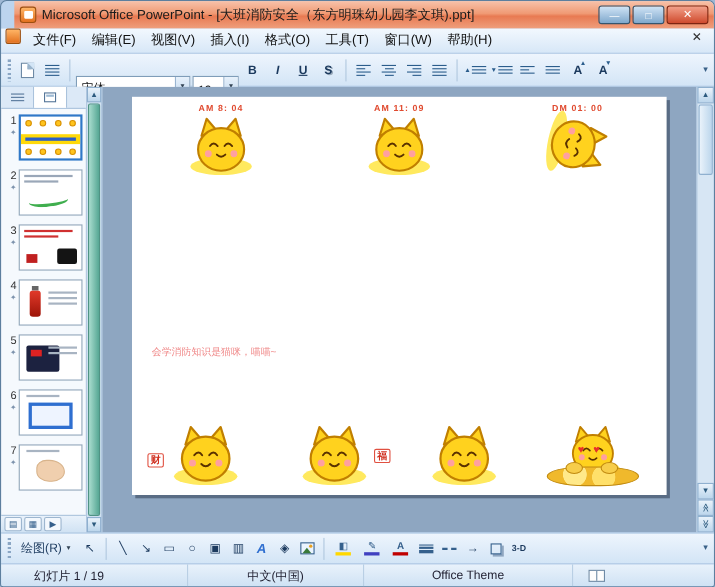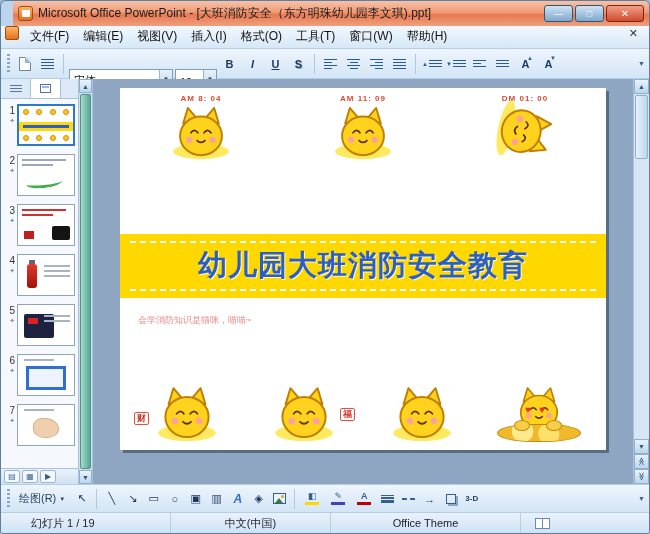--- a/index.html
+++ b/index.html
@@ -474,25 +474,20 @@
               </svg>
           </div>
           <div class="slot">
             <span class="time-lbl">DM 01: 00</span>
             <svg class="cat lie" viewBox="0 0 80 72">
                 <use href="#cat-basic"></use>
               </svg>
           </div>
         </div>
 
-        <div class="band">
-          <span class="dashline t"></span>
-          <div class="band-title">幼儿园大班消防安全教育</div>
-          <span class="dashline b"></span>
-        </div>
 
         <div class="note">会学消防知识是猫咪，喵喵~</div>
 
         <div class="cats-bottom">
           <div class="slot">
             <span class="sign cai">财</span>
             <svg class="cat flip" viewBox="0 0 80 72">
                 <use href="#cat-basic"></use>
               </svg>
           </div>

